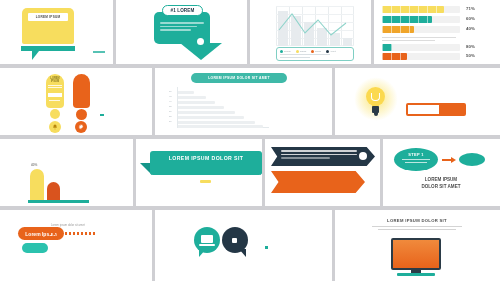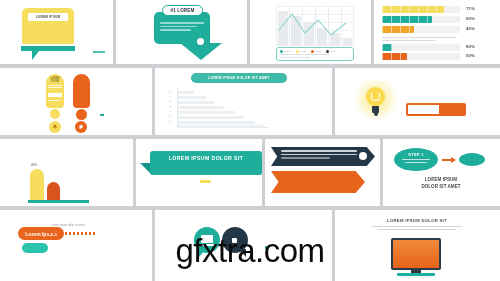--- a/index.html
+++ b/index.html
@@ -414,17 +414,14 @@
     <div class="mon-title" style="left:22px; top:8px; width:120px;">LOREM IPSUM DOLOR SIT</div>
     <div class="mon-sub" style="left:37px; top:16px; width:90px;">
       <i style="width:100%"></i>
         <i style="width:86%"></i>
     </div>
     <div class="mon-frame" style="left:56px; top:28px; width:50px; height:32px;"></div>
     <div class="mon-neck" style="left:76px; top:60px; width:10px; height:4px;"></div>
     <div class="mon-stand" style="left:62px; top:63px; width:38px; height:3px;"></div>
   </div>
 
-  <div class="wm">
-    <span>gfxtra.com</span>
-  </div>
 
 </div>
 
 </body></html>

